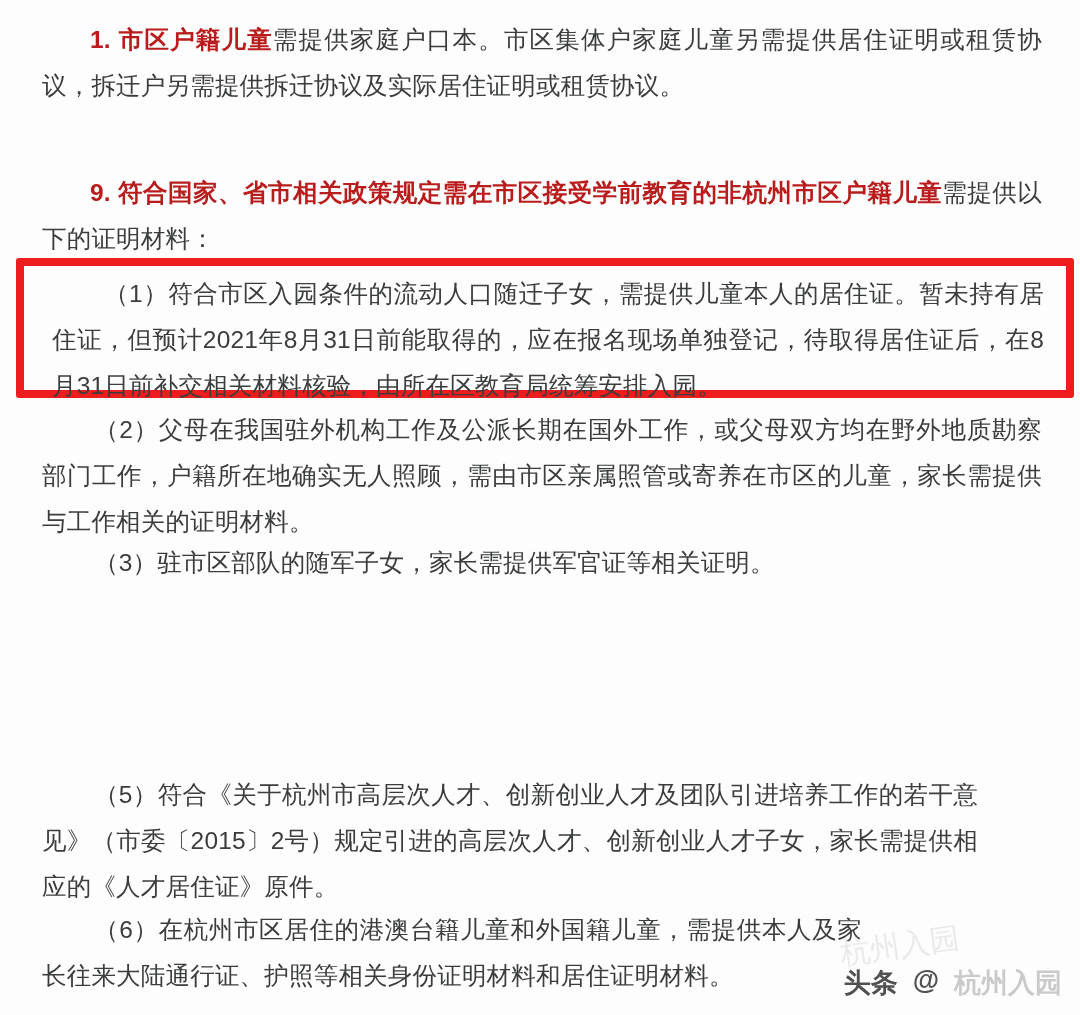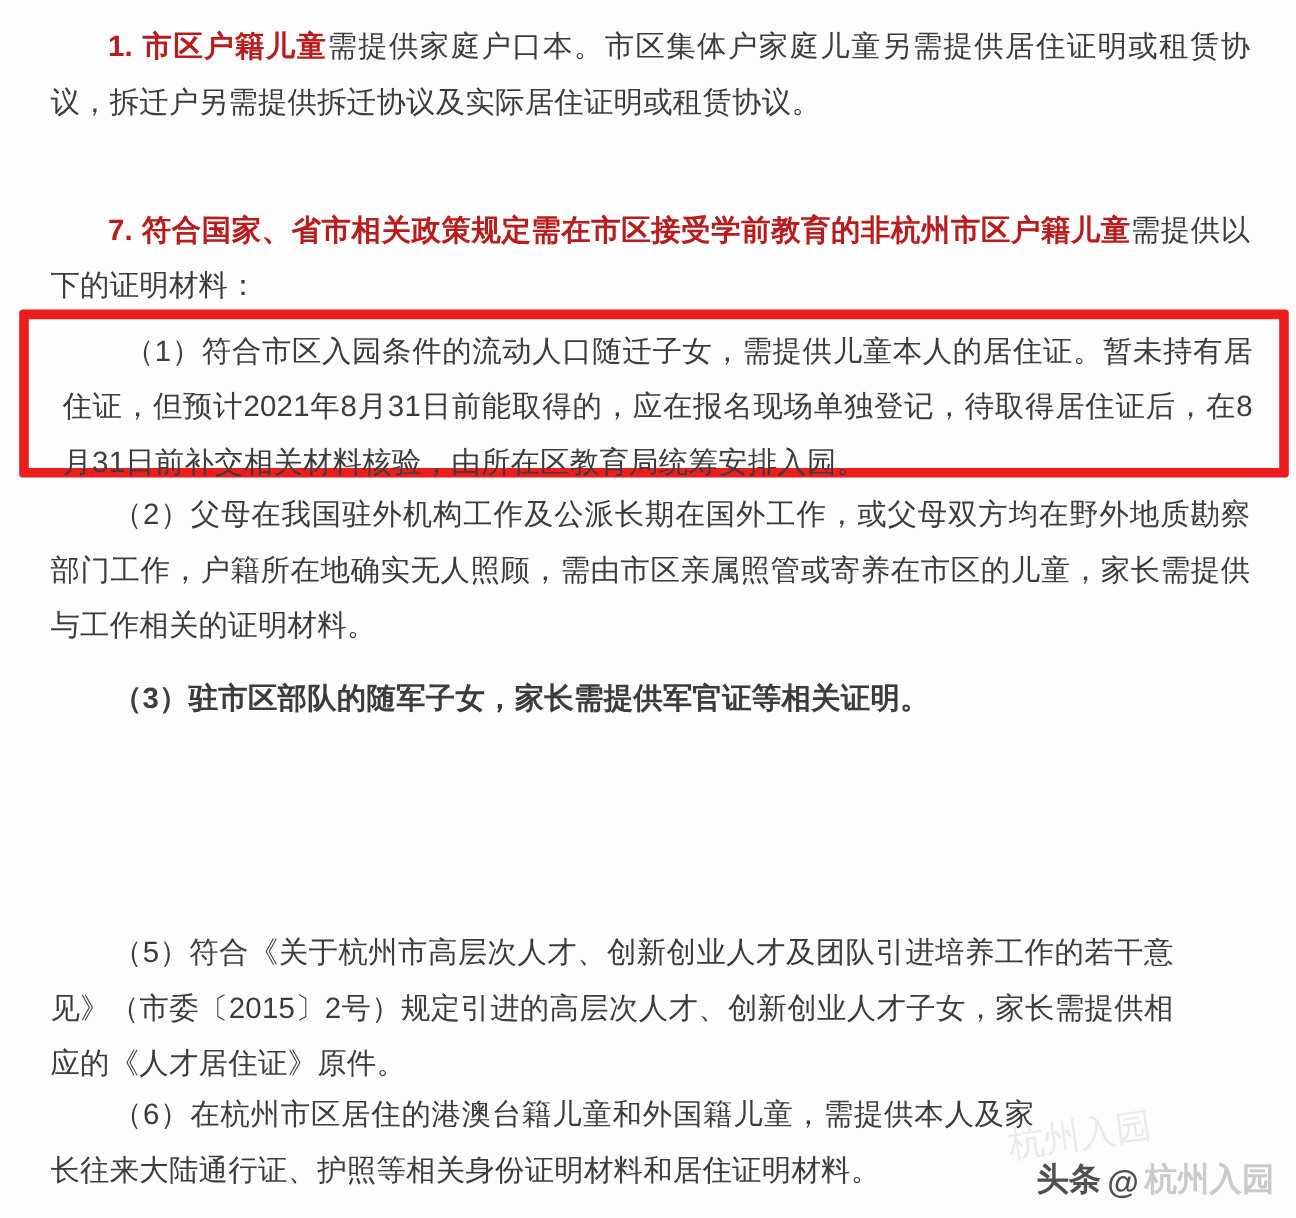--- a/index.html
+++ b/index.html
@@ -86,33 +86,33 @@
     padding-right: 22px;
     text-indent: 52px;
   }
   #highlight-inner {
     position: relative;
     top: 5px;
   }
 
   
   #item-2 { position: absolute; left: 0; top: 407px; width: 1080px; }
-  #item-3 { position: absolute; left: 0; top: 560px; width: 864px; font-weight: bold; }
+  #item-3 { position: absolute; left: 0; top: 540px; width: 864px; }
   #item-4 { position: absolute; left: 0; top: 588px; width: 1080px; }
   #item-5 { position: absolute; left: 0; top: 772px; width: 1016px; }
   #item-6 { position: absolute; left: 0; top: 907px; width: 900px; }
 
   
   #watermark {
     position: absolute;
     right: 18px;
     bottom: 14px;
     display: flex;
-    align-items: flex-end;
-    gap: 5px;
+    align-items: flex-start;
+    gap: 15px;
     opacity: 0.82;
     pointer-events: none;
   }
   #watermark .wm-brand {
     font-size: 27px;
     font-weight: bold;
     color: #2b2b2b;
     letter-spacing: 0px;
   }
   #watermark .wm-at {
@@ -141,21 +141,21 @@
 </head>
 <body>
 
 <div id="page">
 
   <div id="section-one">
     <p class="para numbered"><span class="lead-green">1. 市区户籍儿童</span><span>需提供家庭户口本。市区集体户家庭儿童另需提供居住证明或租赁协议，拆迁户另需提供拆迁协议及实际居住证明或租赁协议。</span></p>
   </div>
 
   <div id="section-two">
-    <p class="para numbered"><span class="lead-green">7. 符合国家、省市相关政策规定需在市区接受学前教育的非杭州市区户籍儿童</span><span>需提供以下的证明材料：</span></p>
+    <p class="para numbered"><span class="lead-green">9. 符合国家、省市相关政策规定需在市区接受学前教育的非杭州市区户籍儿童</span><span>需提供以下的证明材料：</span></p>
   </div>
 
   <div id="highlight-box">
     <div id="highlight-inner">
       <p class="para">（1）符合市区入园条件的流动人口随迁子女，需提供儿童本人的居住证。暂未持有居住证，但预计2021年8月31日前能取得的，应在报名现场单独登记，待取得居住证后，在8月31日前补交相关材料核验，由所在区教育局统筹安排入园。</p>
     </div>
   </div>
 
   <div id="item-2">
     <p class="para sub-item">（2）父母在我国驻外机构工作及公派长期在国外工作，或父母双方均在野外地质勘察部门工作，户籍所在地确实无人照顾，需由市区亲属照管或寄养在市区的儿童，家长需提供与工作相关的证明材料。</p>

